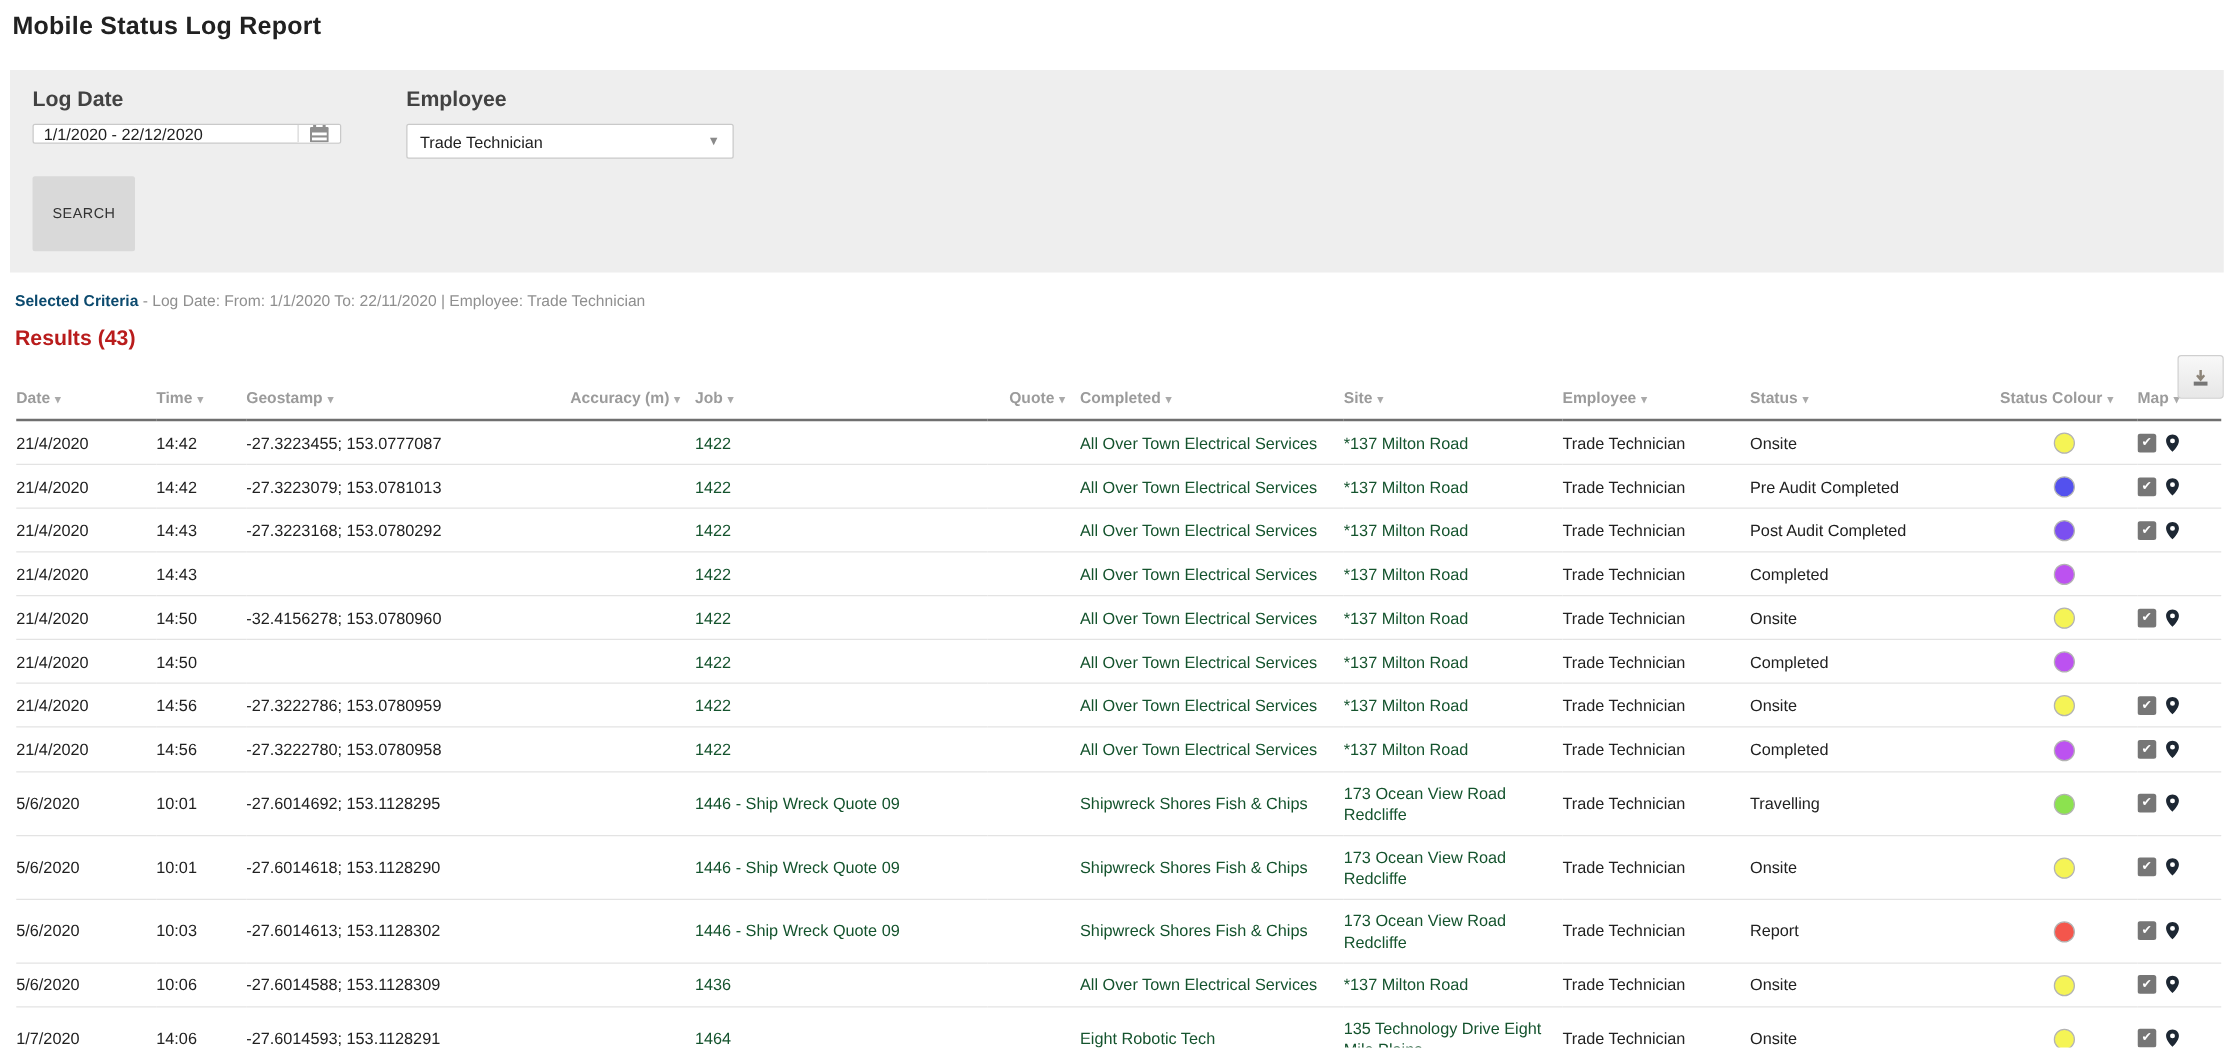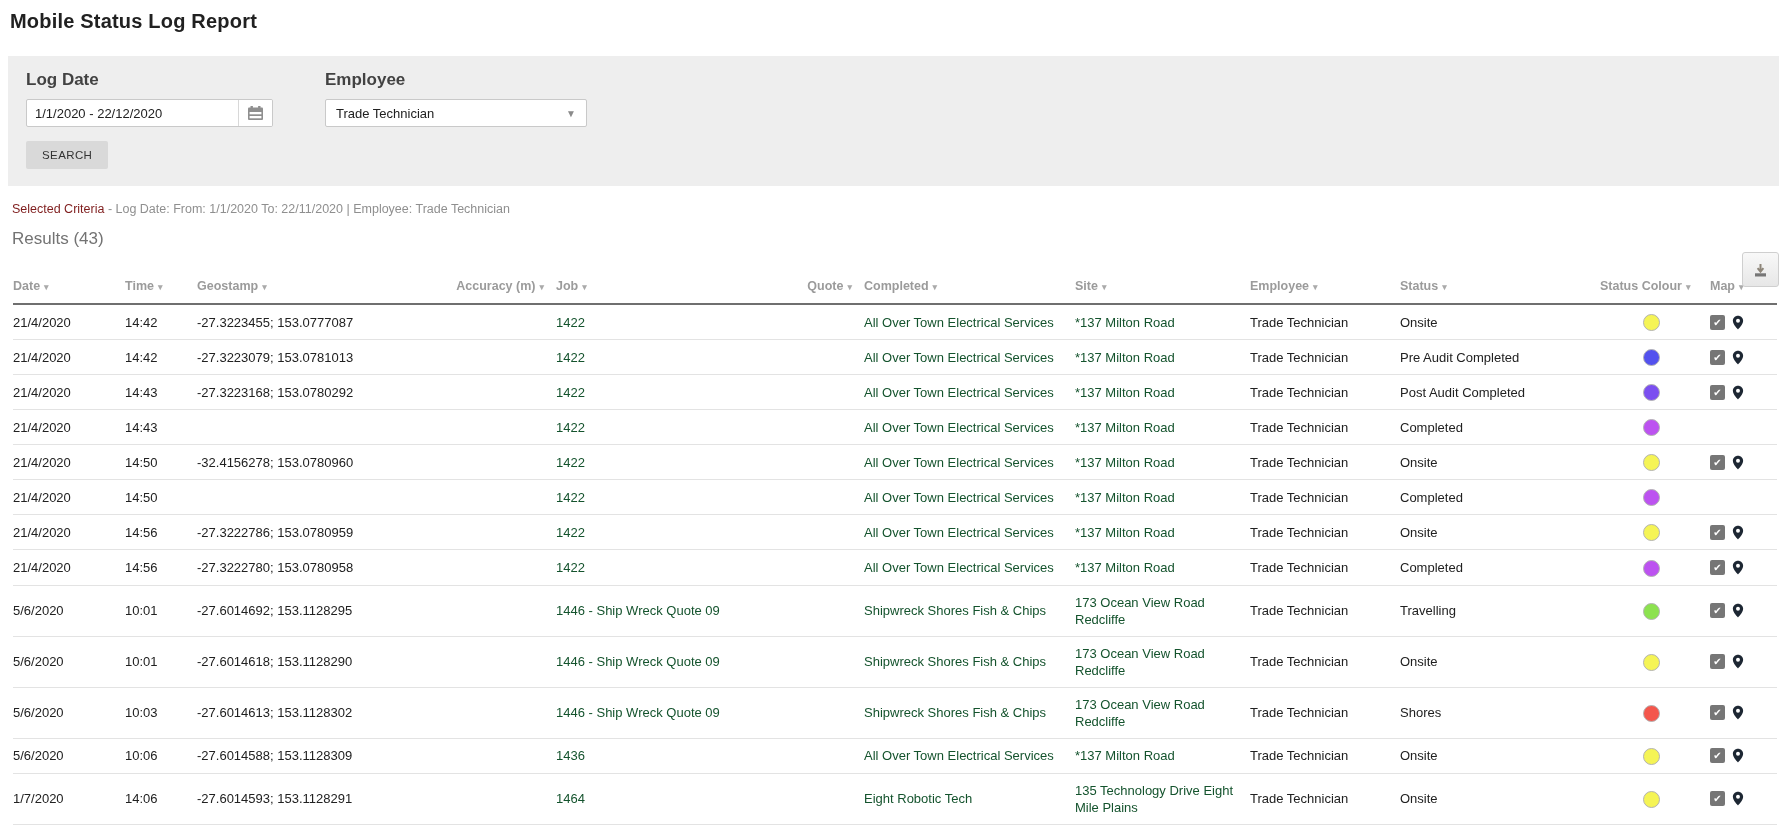--- a/index.html
+++ b/index.html
@@ -17,51 +17,51 @@
   .filter-panel {
     background:#eeeeee; margin:23px 8px 0 8px;
     padding:14px 18px 17px 18px;
   }
   .filter-row { display:flex; gap:52px; }
   .field-label {
     display:block; font-size:17px; font-weight:700; color:#424242;
     margin-bottom:9px;
   }
   .date-box {
-    display:flex; width:247px; height:28px; background:#fff;
+    display:flex; width:247px; height:16px; background:#fff;
     border:1px solid #c9c9c9; border-radius:2px; overflow:hidden;
   }
   .date-input {
     flex:1; border:0; outline:none; background:transparent;
     padding:0 8px; font-size:13px; color:#212121;
     font-family:"Liberation Sans", sans-serif;
   }
   .cal-btn {
     width:34px; display:flex; align-items:center; justify-content:center;
     border-left:1px solid #d8d8d8; background:#fff; cursor:pointer;
   }
   .select-box {
     width:262px; height:28px; background:#fff;
     border:1px solid #c9c9c9; border-radius:2px;
     display:flex; align-items:center; justify-content:space-between;
     padding:0 10px; font-size:13px; color:#212121; cursor:pointer;
   }
   .dd-arrow { color:#8a8a8a; font-size:10px; }
   .search-btn {
     margin-top:14px; background:#d9d9d9; border:0; border-radius:2px;
-    padding:8px 16px; font-size:11.5px; color:#333; letter-spacing:.4px;
+    padding:24px 16px; font-size:11.5px; color:#333; letter-spacing:.4px;
     cursor:pointer; font-family:"Liberation Sans", sans-serif;
   }
   
   .criteria {
     margin:16px 0 0 12px; font-size:12.5px; color:#8f8f8f;
   }
-  .criteria .crit-label { font-weight:400; color:#7f1d1d; }
+  .criteria .crit-label { font-weight:700; color:#0c4a6e; }
   .results-bar { position:relative; margin:13px 12px 0 12px; height:30px; }
-  .results-title { font-size:17px; font-weight:400; color:#737373; }
+  .results-title { font-size:17px; font-weight:700; color:#b91c1c; }
   .dl-btn {
     position:absolute; right:-4px; top:23px; width:37px; height:35px;
     background:linear-gradient(#f8f8f8,#e7e7e7);
     border:1px solid #cfcfcf; border-radius:3px;
     display:flex; align-items:center; justify-content:center; cursor:pointer;
   }
   
   table {
     table-layout:fixed; width:1764px; margin:10px 0 0 13px;
     border-collapse:collapse;
@@ -395,21 +395,21 @@
       <tr>
         <td>5/6/2020</td>
         <td>10:03</td>
         <td>-27.6014613; 153.1128302</td>
         <td class="al-right"></td>
         <td><a class="cell-link">1446 - Ship Wreck Quote 09</a></td>
         <td class="al-right"></td>
         <td><a class="cell-link">Shipwreck Shores Fish &amp; Chips</a></td>
         <td><a class="cell-link">173 Ocean View Road Redcliffe</a></td>
         <td>Trade Technician</td>
-        <td>Shores</td>
+        <td>Report</td>
         <td class="colour-cell"><span class="circle" style="background: rgb(244, 86, 76);"></span></td>
         <td>
           <div class="map-cell">
             <span class="mcheck">✔</span>
             <span class="mpin">
               <svg width="12" height="15" viewBox="0 0 14 16">
                 <path d="M7 0C3.7 0 1 2.6 1 5.9 1 10.3 7 16 7 16s6-5.7 6-10.1C13 2.6 10.3 0 7 0zm0 8.2a2.3 2.3 0 1 1 0-4.6 2.3 2.3 0 0 1 0 4.6z" fill="#1d2733"></path>
               </svg>
             </span>
           </div>

